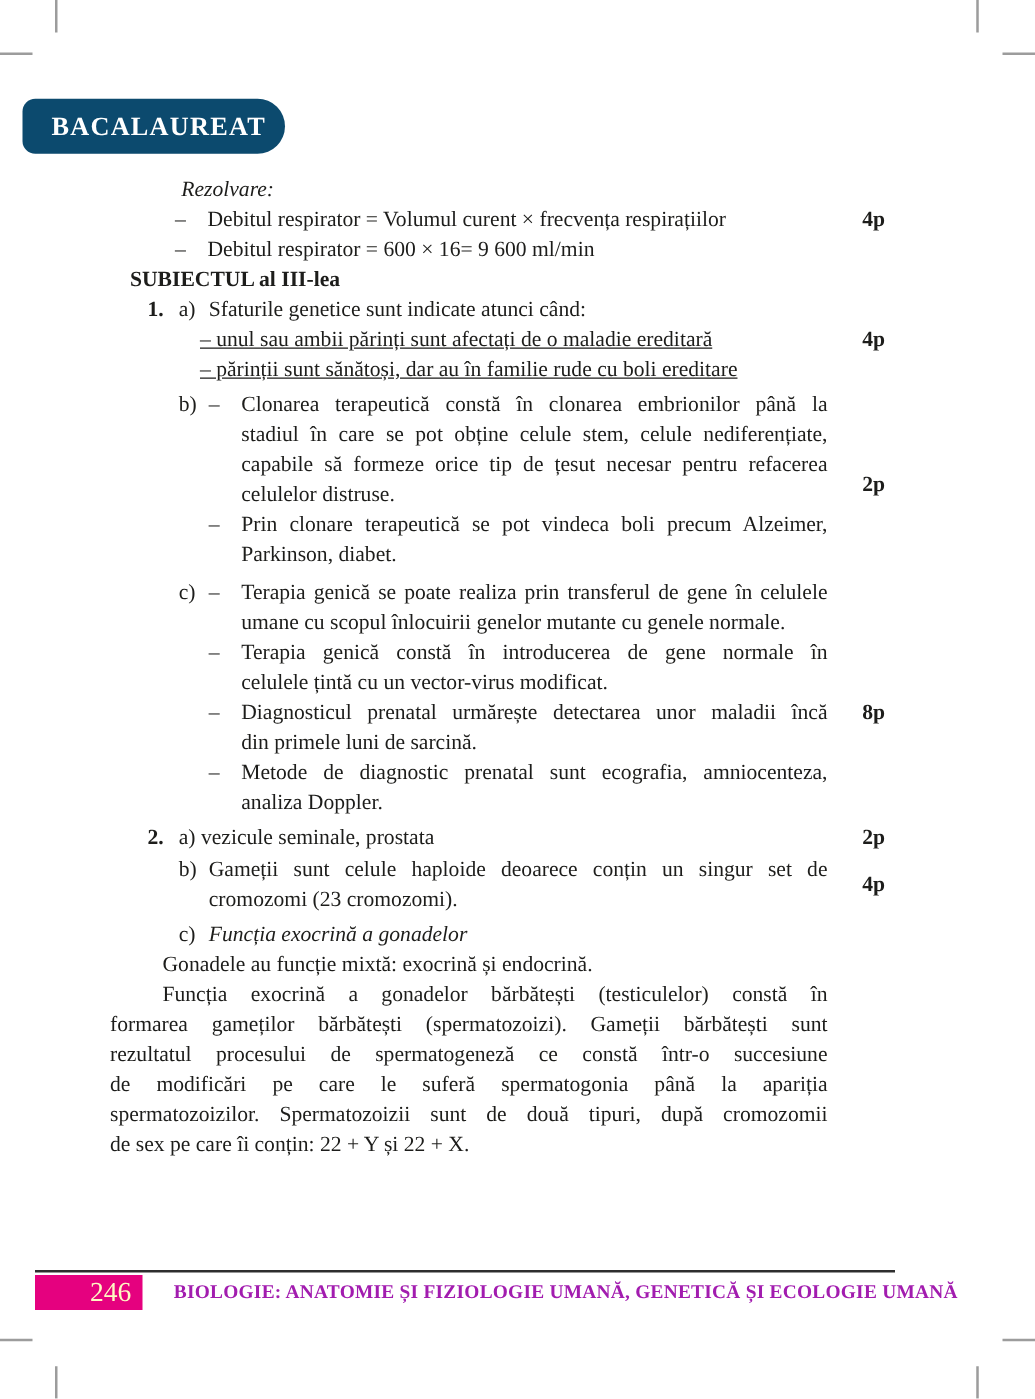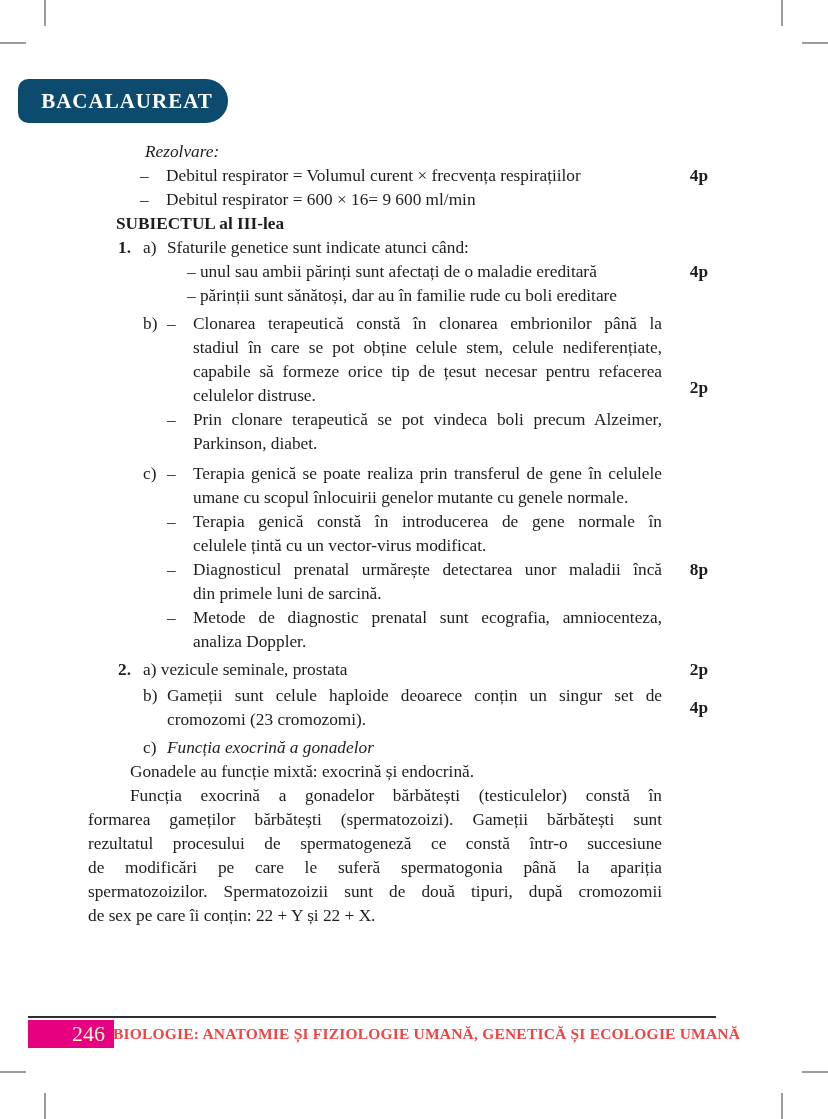--- a/index.html
+++ b/index.html
@@ -29,44 +29,44 @@
   
   .content{
     position:absolute;left:88px;top:140px;width:574px;
     font-size:17.3px;line-height:24px;
   }
   .j{text-align:justify;text-align-last:justify;}
   .pts{position:absolute;right:-46px;top:0;font-weight:bold;white-space:nowrap;}
   .rez{margin-left:57px;font-style:italic;}
   .sol-row{position:relative;display:flex;margin-left:52px;}
   .sol-row .dash{width:26px;flex:none;}
-  .subj{font-weight:bold;margin-left:28px;}
+  .subj{font-weight:bold;margin-left:16px;}
   .qrow{position:relative;display:flex;margin-left:30px;}
   .qrow .num{width:25px;flex:none;font-weight:bold;}
-  .suba{position:relative;margin-left:99px;}
+  .suba{position:relative;margin-left:72px;text-decoration:underline;}
   .lettered{position:relative;display:flex;margin-left:55px;}
   .lettered .letter{width:24px;flex:none;}
   .ditems{flex:1;min-width:0;}
   .ditem{display:flex;}
   .ditem .dash{width:26px;flex:none;}
   .dlines{flex:1;min-width:0;}
   .mt4{margin-top:4px;} .mt6{margin-top:6px;} .mt2{margin-top:2px;}
   .ital{font-style:italic;}
   .para .first{text-indent:42px;}
 
   
   .foot-rule{position:absolute;left:28px;top:1016px;width:688px;height:2px;background:#2e2e2e;}
   .foot-box{
     position:absolute;left:28px;top:1020px;width:86px;height:28px;background:#e5017f;
     display:flex;align-items:center;justify-content:flex-end;box-sizing:border-box;padding-right:9px;
     color:#fef9c3;font-size:22px;
   }
   .foot-title{
-    position:absolute;left:113px;top:1020px;height:28px;display:flex;align-items:center;
-    font-weight:bold;color:#ef4444;font-size:15.5px;letter-spacing:0.2px;white-space:nowrap;
+    position:absolute;left:139px;top:1020px;height:28px;display:flex;align-items:center;
+    font-weight:bold;color:#a21caf;font-size:15.5px;letter-spacing:0.2px;white-space:nowrap;
   }
 </style>
 </head>
 <body>
 
 <div class="page">
 
   <div class="crop cm-tl-v"></div>
   <div class="crop cm-tl-h"></div>
   <div class="crop cm-tr-v"></div>

